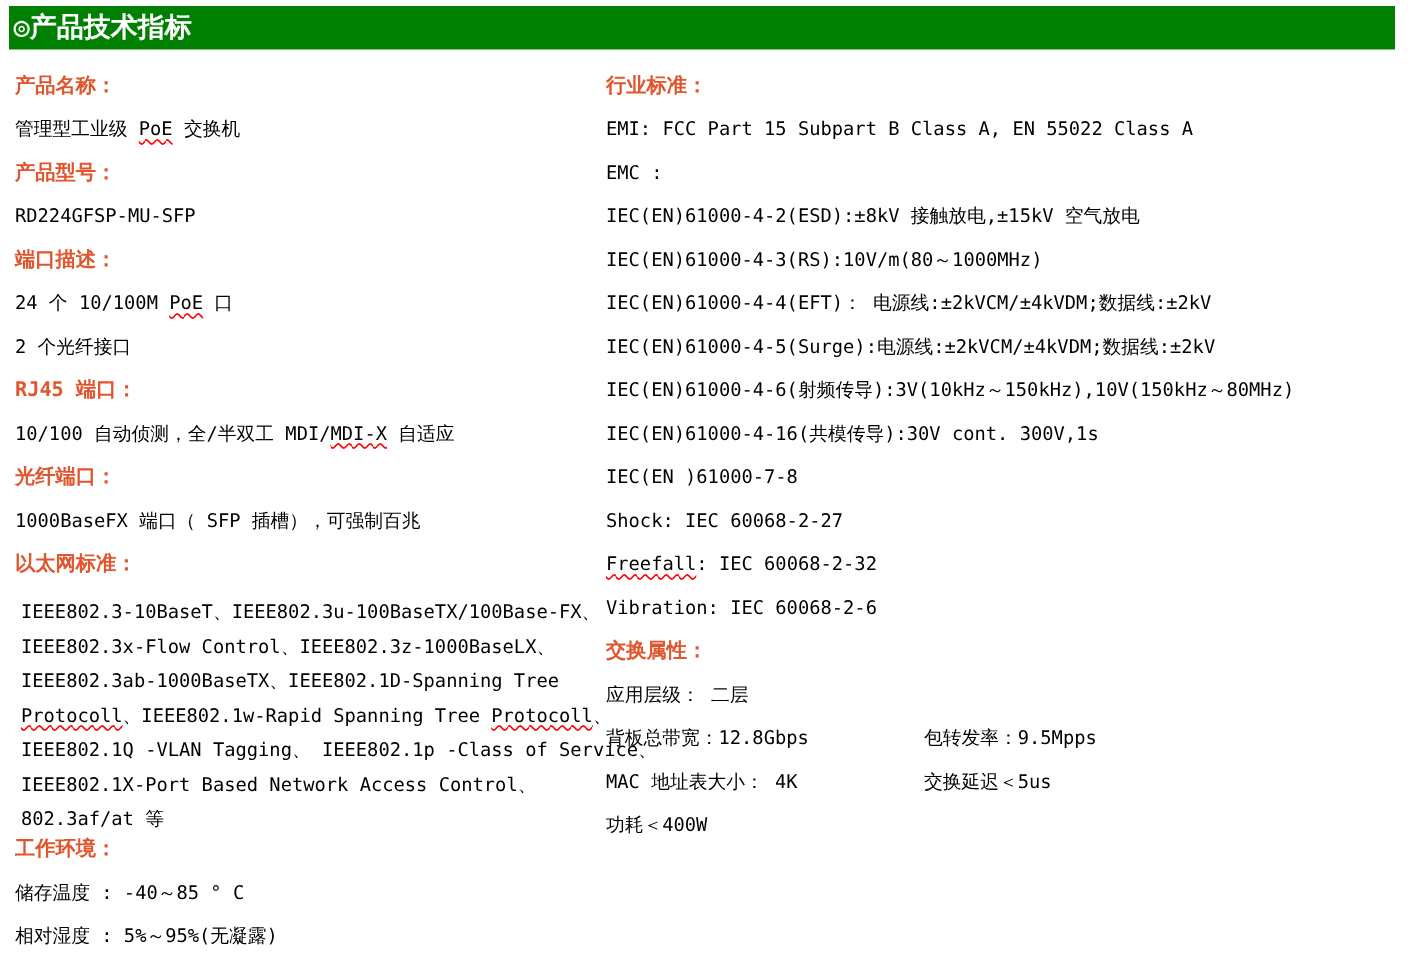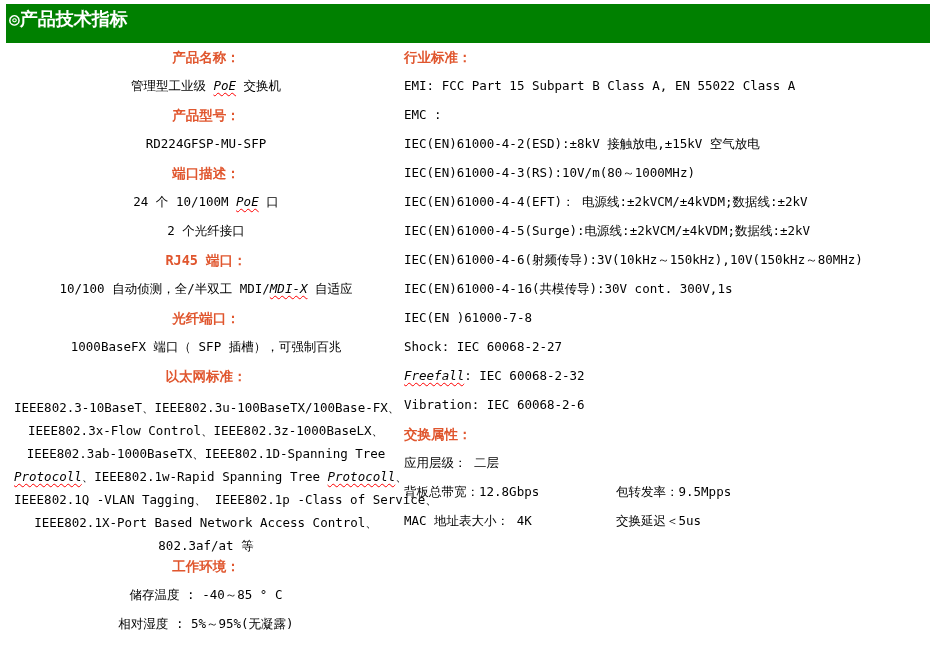--- a/index.html
+++ b/index.html
@@ -12,30 +12,30 @@
   *{box-sizing:border-box;}
   html,body{margin:0;padding:0;}
   body{
     width:942px;height:651px;background:#ffffff;
     font-family:"DejaVu Sans Mono", monospace;
     color:var(--body-color);
     position:relative;overflow:hidden;
   }
   .page{position:relative;width:942px;height:651px;background:#ffffff;}
   .header-bar{
-    position:absolute;left:6px;top:4px;width:924px;height:39px;
+    position:absolute;left:6px;top:4px;width:924px;height:29px;
     background:var(--header-bg);
   }
   .header-title{
     color:var(--header-fg);
     font-weight:bold;font-size:18px;line-height:29px;padding-left:3px;
     white-space:nowrap;
   }
   .column{position:absolute;top:50px;}
-  .col-left{left:10px;width:392px;text-align:center;}
+  .col-left{left:10px;width:392px;}
   .col-right{left:404px;width:534px;}
   .section{margin:0;}
   .col-right .section:nth-child(2){margin-top:9px;}
   .sec-heading{
     color:var(--heading-color);
     font-weight:bold;font-size:13.5px;line-height:14px;
     margin:0 0 15px 0;white-space:nowrap;
   }
   .line{
     font-size:12.5px;line-height:14px;margin:0 0 15px 0;
@@ -43,21 +43,20 @@
   }
   .line.tight{line-height:19px;margin:4px;}
   .line.pair{position:relative;}
   .pair-b{position:absolute;left:212px;top:0;white-space:nowrap;}
   .sq{
     text-decoration-line:underline;
     text-decoration-style:wavy;
     text-decoration-color:var(--squiggle-color);
     text-decoration-thickness:1px;
     text-underline-offset:2px;
-    font-style:italic;
   }
 </style>
 </head>
 <body>
 
 <div class="page">
 
   <div class="header-bar">
     <div class="header-title">◎产品技术指标</div>
   </div>
@@ -114,16 +113,17 @@
         <div class="line">IEC(EN )61000-7-8</div>
         <div class="line">Shock: IEC 60068-2-27</div>
         <div class="line"><span class="sq">Freefall</span>: IEC 60068-2-32</div>
         <div class="line">Vibration: IEC 60068-2-6</div>
       </div>
       <div class="section">
         <div class="sec-heading">交换属性：</div>
         <div class="line">应用层级： 二层</div>
         <div class="line pair"><span class="pair-a">背板总带宽：12.8Gbps</span><span class="pair-b">包转发率：9.5Mpps</span></div>
         <div class="line pair"><span class="pair-a">MAC 地址表大小： 4K</span><span class="pair-b">交换延迟＜5us</span></div>
+        <div class="line">功耗＜400W</div>
       </div>
     </div>
 
 </div>
 
 </body></html>

